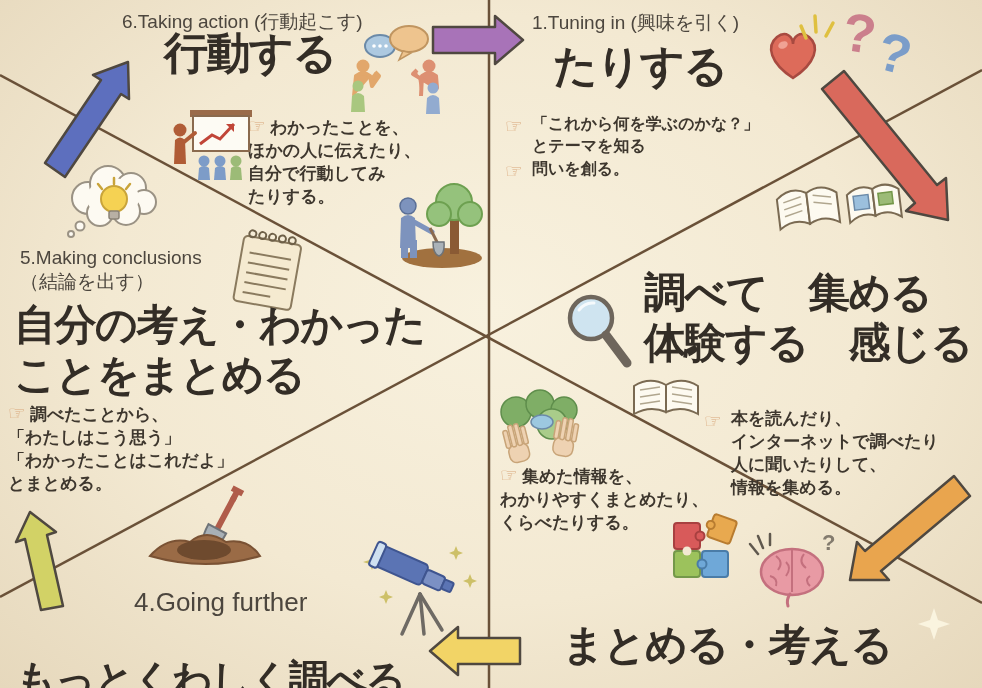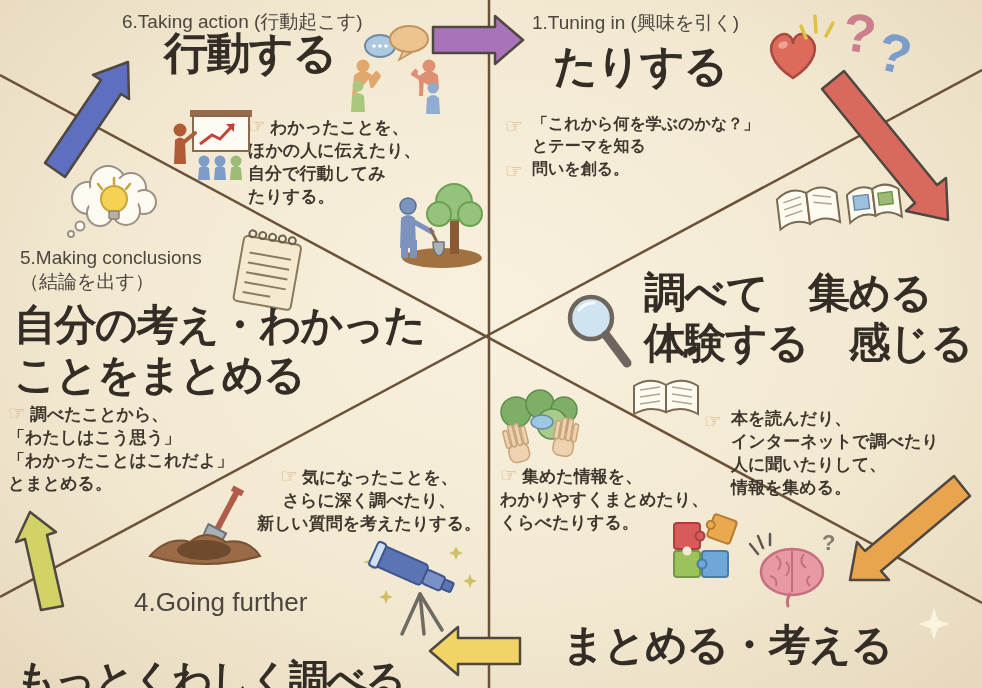--- a/index.html
+++ b/index.html
@@ -265,23 +265,20 @@
     <ellipse cx="50" cy="44" rx="31" ry="23" fill="#e89aa4" stroke="#c4707e" stroke-width="2.5"></ellipse>
     <path d="M50 22 L50 64 M34 28 Q42 34 36 42 M62 26 Q56 34 64 40 M28 48 Q36 50 34 58 M68 48 Q62 52 68 58 M44 34 Q50 40 44 48" fill="none" stroke="#c4707e" stroke-width="2"></path>
     <path d="M48 66 Q44 72 46 78" fill="none" stroke="#c4707e" stroke-width="3" stroke-linecap="round"></path>
     <text x="80" y="22" font-size="22" font-weight="bold" fill="#837b6e">?</text>
   </svg>
 
   <svg class="abs" style="left:916px;top:606px;" width="36" height="36" viewBox="0 0 36 36">
     <polygon points="18,2 22,14 34,18 22,22 18,34 14,22 2,18 14,14" fill="#fbf4e0" opacity=".95"></polygon>
   </svg>
 
-  <div class="abs desc center" style="left:250px;top:463px;width:238px;"><span class="hand">☞</span><span class="t">気になったことを、
-さらに深く調べたり、
-新しい質問を考えたりする。</span></div>
   <div class="abs label big" style="left:134px;top:586px;">4.Going further</div>
   <div class="abs heading h40" style="left:16px;top:624px;">もっとくわしく調べる</div>
 
   <svg class="abs" style="left:146px;top:484px;" width="120" height="96" viewBox="0 0 120 96">
     <g transform="rotate(28 76 36)">
       <path d="M70 0 L82 0 L82 6 L79 6 L79 14 L73 14 L73 6 L70 6 Z" fill="#b05c4a"></path>
       <rect x="73" y="10" width="6" height="36" fill="#b05c4a"></rect>
       <path d="M66 46 Q66 68 76 72 Q86 68 86 46 Z" fill="#a8b0b6" stroke="#6e7378" stroke-width="2"></path>
     </g>
     <path d="M4 72 Q22 52 44 58 Q60 44 80 58 Q102 54 114 72 Q60 88 4 72 Z" fill="#9a6b46" stroke="#7a5234" stroke-width="2"></path>

